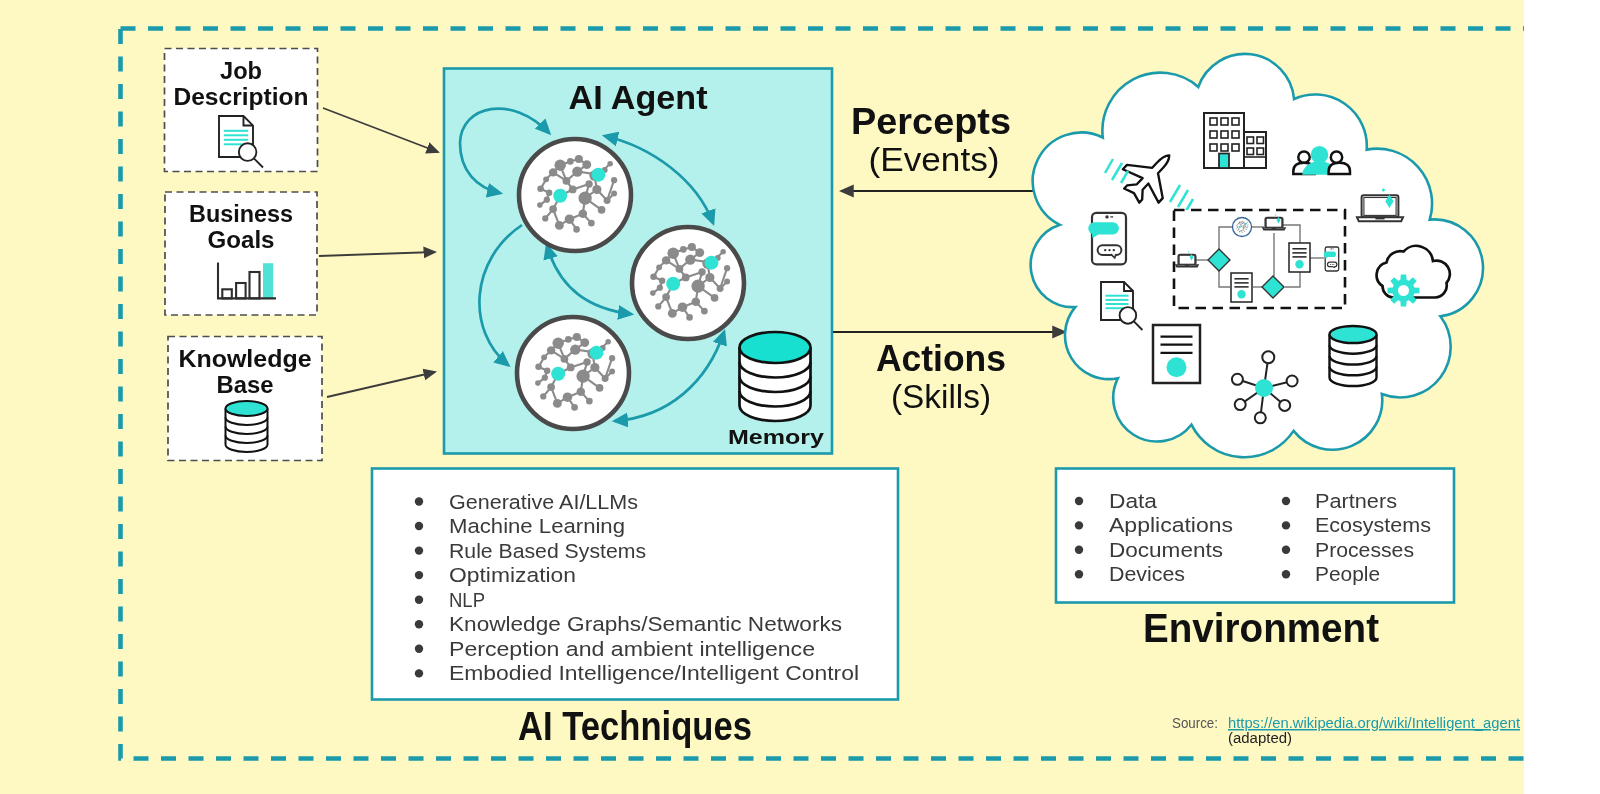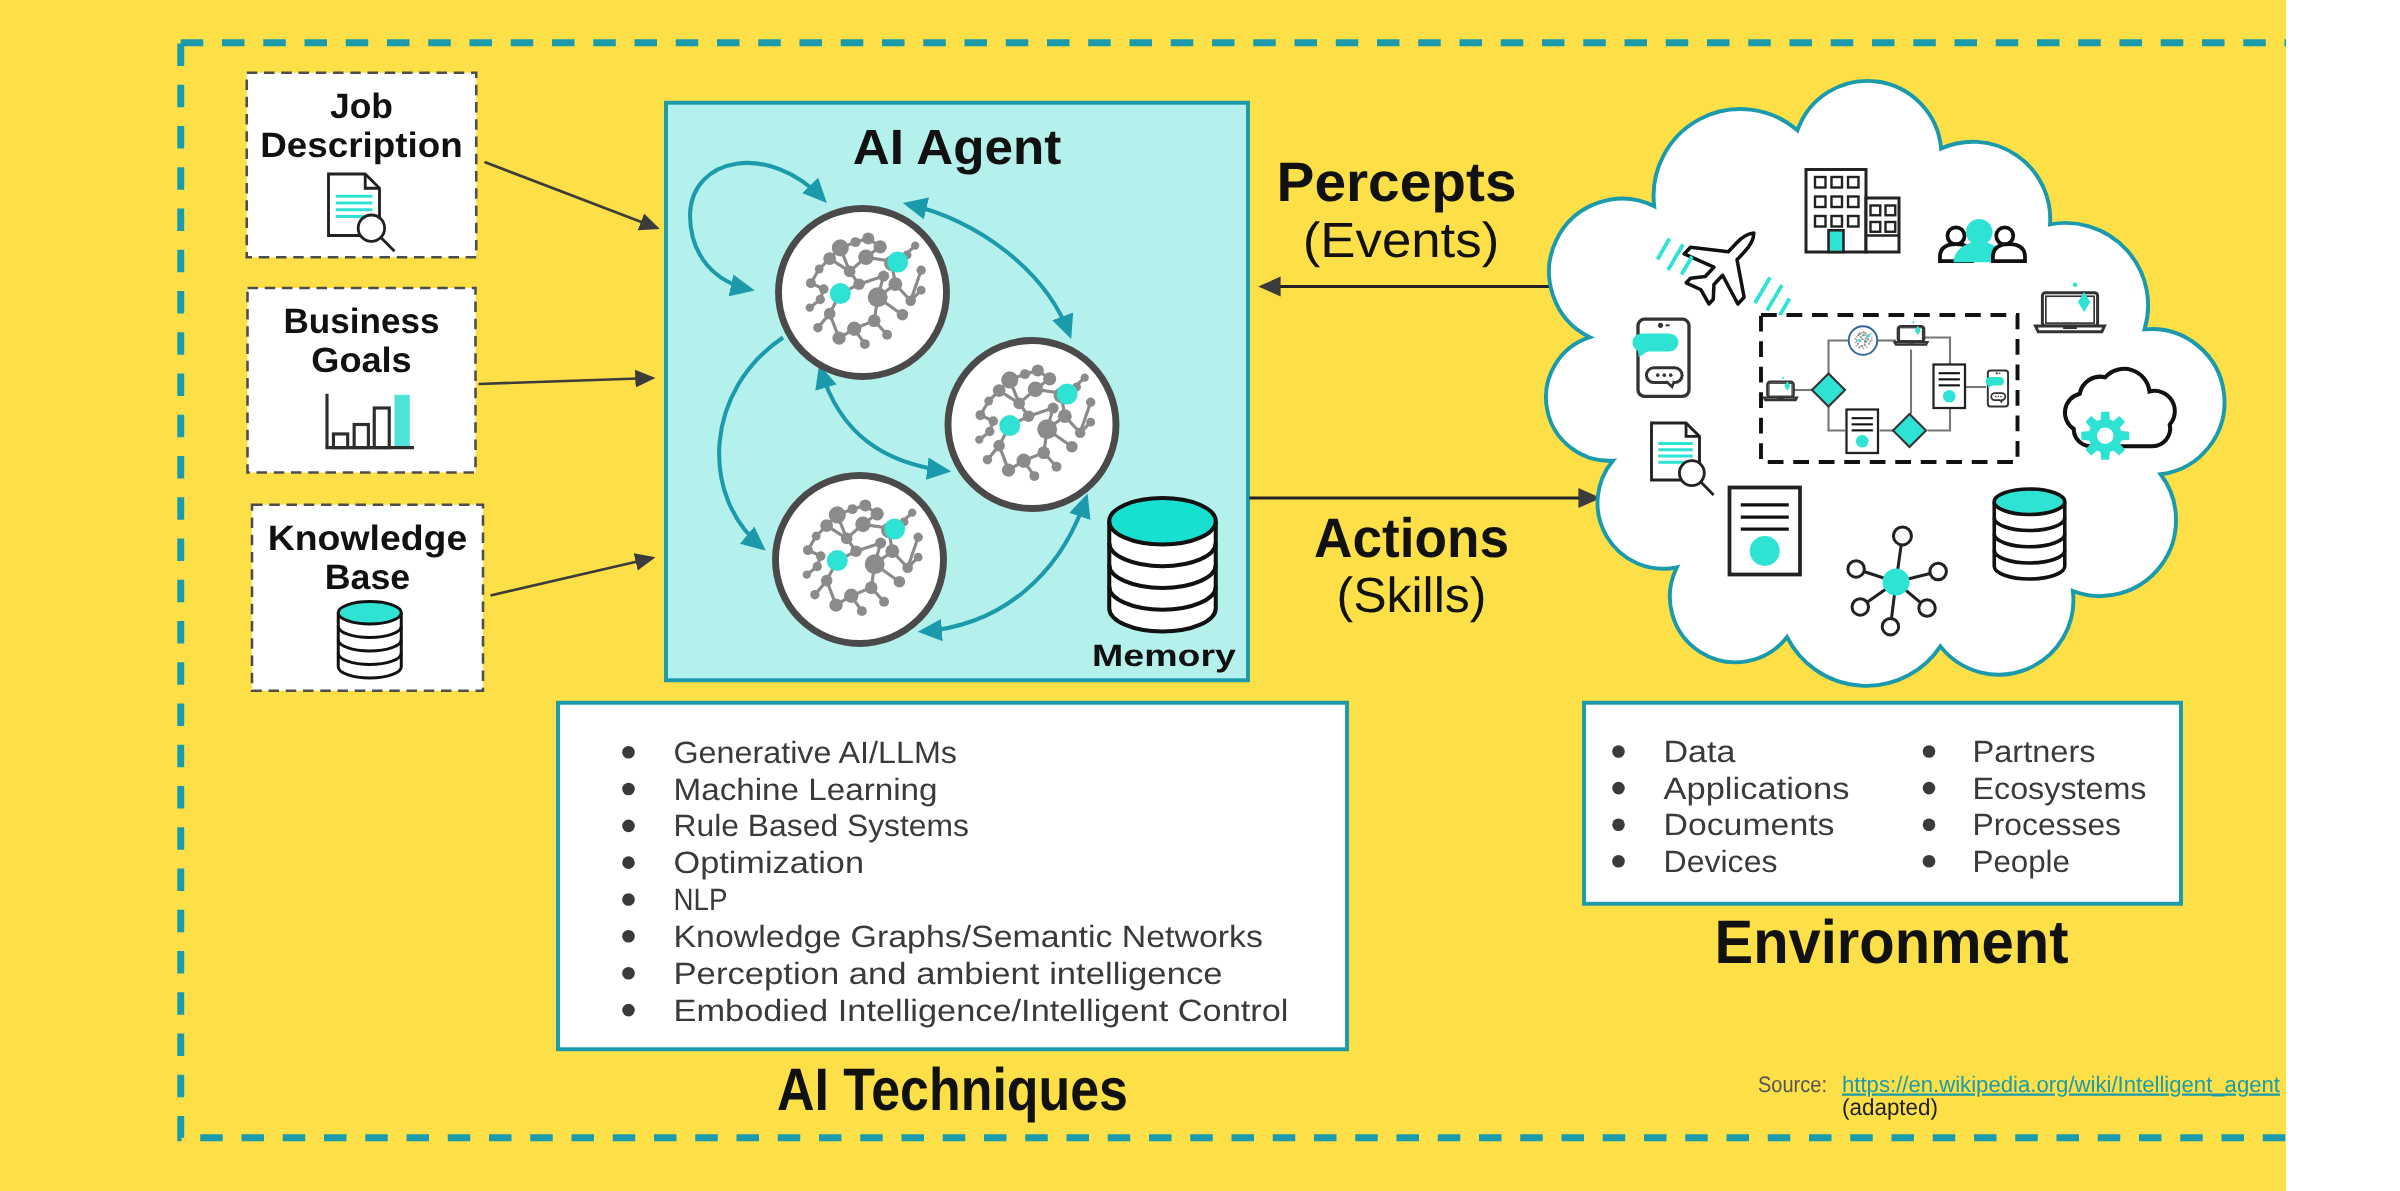--- a/index.html
+++ b/index.html
@@ -1,15 +1,15 @@
 <!DOCTYPE html>
 <html><head><meta charset="utf-8">
 <style>
 html,body{margin:0;padding:0;background:#ffffff;}
-#page{position:relative;width:1524px;height:794px;background:#fde047;overflow:hidden;}
+#page{position:relative;width:1524px;height:794px;background:#fef9c3;overflow:hidden;}
 text{font-family:"Liberation Sans",sans-serif;}
 </style></head>
 <body>
 <div id="page">
 <svg width="1600" height="794" viewBox="0 0 1600 794">
 <defs>
 
 <g id="brain">
 <line x1="-37.4" y1="-6.8" x2="-31.4" y2="-17.0" stroke="#8b8b8b" stroke-width="2.3"></line>
 <line x1="-31.4" y1="-17.0" x2="-23.8" y2="-24.6" stroke="#8b8b8b" stroke-width="2.3"></line>

